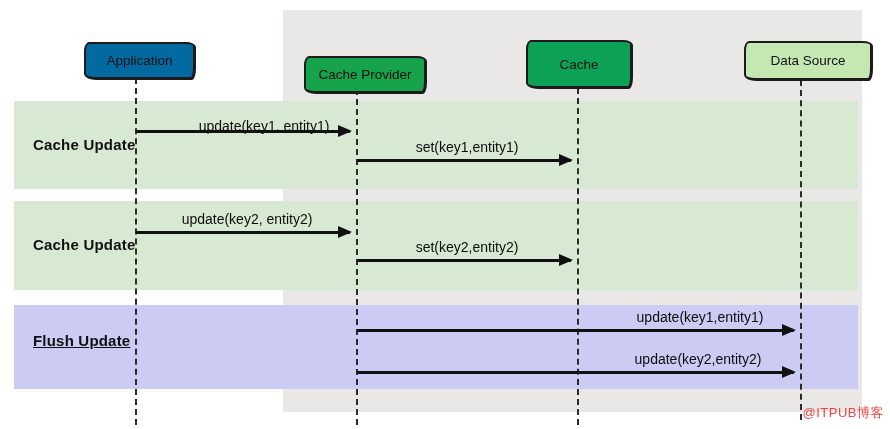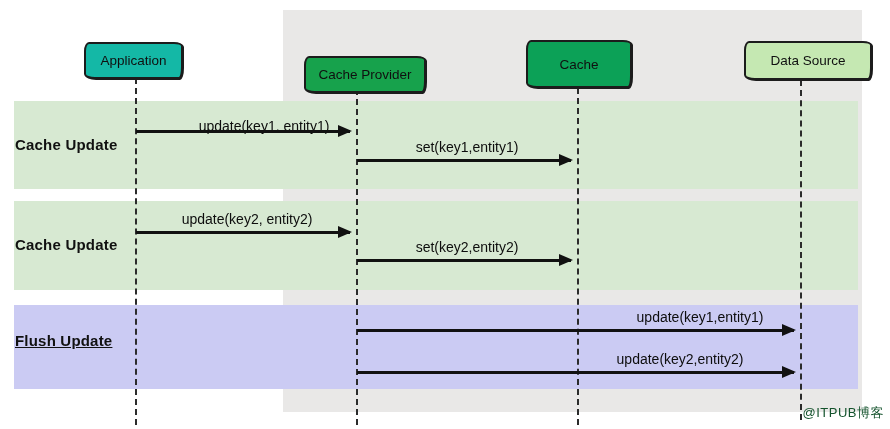--- a/index.html
+++ b/index.html
@@ -12,37 +12,37 @@
            background:#e9e8e7; }
 
   
   .band { position:absolute; left:14px; width:844px; }
   .band.green  { background:#d7e9d2; }
   .band.purple { background:#cbcbf3; }
   .band1 { top:101px; height:88px; }
   .band2 { top:201px; height:89px; }
   .band3 { top:305px; height:84px; }
 
-  .band-label { position:absolute; left:15px; width:130px; font-size:15px;
+  .band-label { position:absolute; left:33px; width:130px; font-size:15px;
                 font-weight:bold; color:#111; letter-spacing:0.2px; }
   .bl1 { top:136px; } .bl2 { top:236px; } .bl3 { top:332px;text-decoration:underline; }
 
   
   .lifeline { position:absolute; width:0; border-left:2px dashed #2b2b2b; }
   .ll-app      { left:135px; top:78px; height:347px; }
   .ll-provider { left:356px; top:79px; height:346px; }
   .ll-cache    { left:577px; top:78px; height:347px; }
   .ll-source   { left:800px; top:80px; height:340px; }
 
   
   .actor { position:absolute; display:flex; align-items:center; justify-content:center;
            border:2.5px solid #1c1c1c; font-size:13.5px; color:#101010;
            border-radius:5px 9px 4px 11px / 9px 4px 12px 5px;
            box-shadow:1px 1px 0 #1c1c1c; }
-  .a-app      { left:84px;  top:42px; width:99px; height:37px; background:#14b8a6; }
+  .a-app      { left:84px;  top:42px; width:111px; height:37px; background:#0369a1; }
   .a-provider { left:304px; top:56px; width:122px; height:37px; background:#17a24c; }
   .a-cache    { left:526px; top:40px; width:106px; height:48px; background:#0ca157; }
   .a-source   { left:744px; top:41px; width:128px; height:39px; background:#c5e8b2; }
 
   
   .arrow { position:absolute; height:2.5px; background:#111; }
   .arrow::after { content:""; position:absolute; right:-2px; top:-5.5px;
                   border-left:14px solid #111;
                   border-top:6.5px solid transparent;
                   border-bottom:6.5px solid transparent; }
@@ -53,24 +53,24 @@
   .m5 { left:357px; top:329px; width:437px; }
   .m6 { left:357px; top:371px; width:437px; }
 
   .msg-label { position:absolute; width:220px; text-align:center; font-size:14px;
                color:#0d0d0d; }
   .t1 { left:154px; top:110px;margin-top:8px; }
   .t2 { left:357px; top:139px; }
   .t3 { left:137px; top:211px; }
   .t4 { left:357px; top:239px; }
   .t5 { left:590px; top:309px; }
-  .t6 { left:570px; top:351px; }
+  .t6 { left:588px; top:351px; }
 
   .watermark { position:absolute; right:6px; top:404px; font-size:13px;
-               color:#14532d; letter-spacing:0.5px; }
+               color:#ef4444; letter-spacing:0.5px; }
 </style>
 </head>
 <body>
 
 <div class="stage">
 
   <div class="panel"></div>
 
   <div class="band green band1"></div>
   <div class="band green band2"></div>

